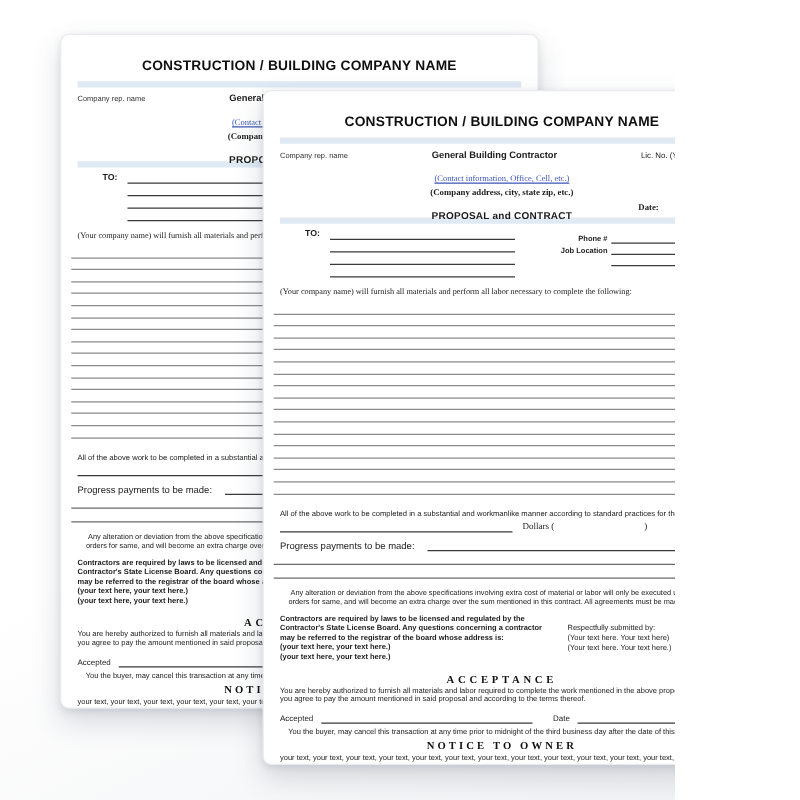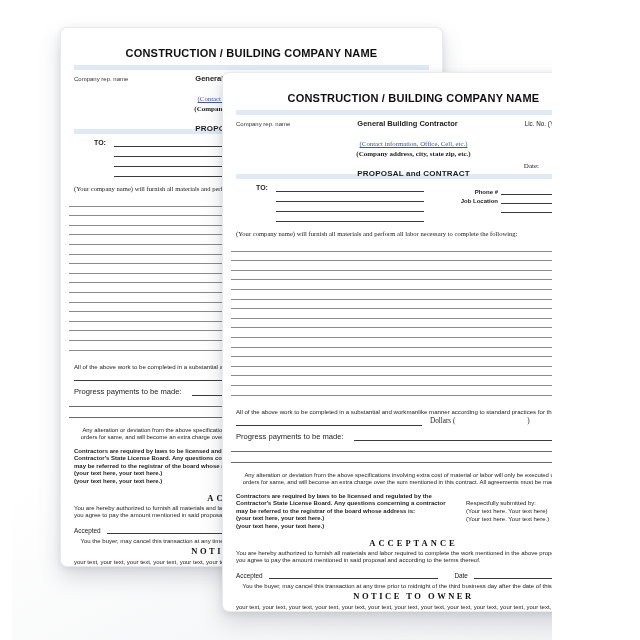--- a/index.html
+++ b/index.html
@@ -1,20 +1,19 @@
 <!DOCTYPE html>
 <html><head>
 <meta charset="utf-8">
 <style>
   html,body { margin:0; padding:0; }
   .stage {
     position:relative; width:540px; height:640px; overflow:hidden;
     background:linear-gradient(155deg,#ffffff 55%,#f2f3f5 100%);
     font-family:"Liberation Sans", sans-serif;
-    margin-left:12px;
   }
   .paper-slot {
     position:absolute; width:383px; height:540px; background:#ffffff;
     border:1px solid #e8eaed; border-radius:7px; box-sizing:border-box;
     box-shadow:0 10px 22px rgba(70,80,100,.20), 0 2px 6px rgba(70,80,100,.12);
   }
   .slot-back  { left:48px;  top:27px; z-index:1; }
   .slot-front { left:210px; top:72px; z-index:2; }
 
   .paper { position:relative; width:100%; height:100%; padding:0 13px; box-sizing:border-box;
@@ -31,21 +30,21 @@
   .subtitle  { font-size:7.5px; font-weight:bold; }
   .lic-label { font-size:6.3px; color:#222; }
 
   .contact-link { margin-top:12px; text-align:center; font-family:"Liberation Serif", serif;
                   font-size:6.8px; color:#3b55b5; text-decoration:underline; }
   .addr-line { margin-top:3px; text-align:center; font-family:"Liberation Serif", serif;
                font-weight:bold; font-size:7px; }
   .doc-row { position:relative; margin-top:4px; text-align:center; height:10px; }
   .doc-title { font-size:8px; font-weight:bold; letter-spacing:.2px; }
   .date-label { position:absolute; right:52px; top:0; font-family:"Liberation Serif", serif;
-                font-weight:normal; font-size:7px; }
+                font-weight:bold; font-size:7px; }
 
   .to-section { display:flex; margin-top:3px; }
   .to-label { margin-left:20px; width:20px; font-weight:bold; font-size:7px; padding-top:2px; }
   .to-left { width:148px; }
   .to-left .fline { height:9px; border-bottom:1px solid #3a3a3a; }
   .to-right { flex:1; margin-left:16px; margin-top:4px; }
   .fr { display:flex; align-items:flex-end; height:9px; }
   .fr .flabel { width:58px; text-align:right; font-size:6px; font-weight:bold;
                 padding-right:3px; white-space:nowrap; }
   .fr .fline { flex:1; border-bottom:1px solid #3a3a3a; height:100%; }

